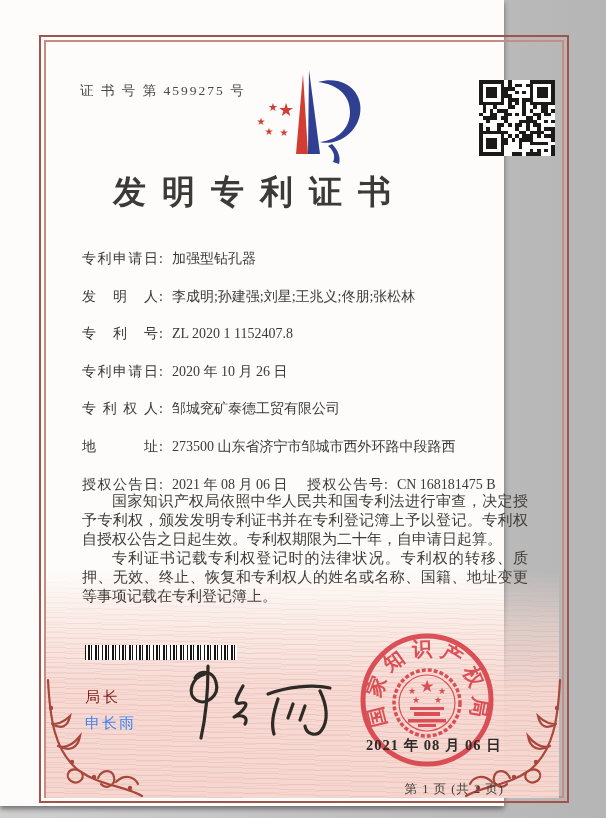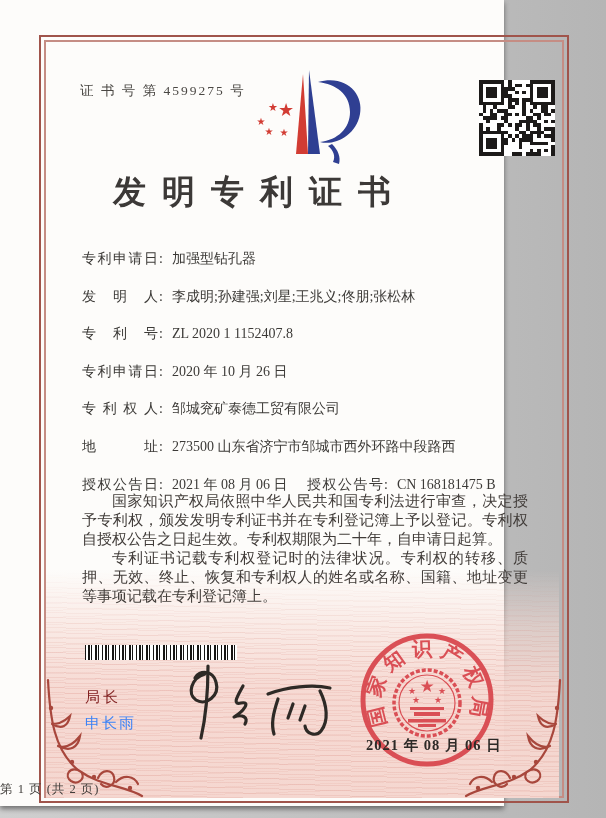--- a/index.html
+++ b/index.html
@@ -62,21 +62,21 @@
     background:repeating-linear-gradient(90deg,
       #161412 0 1px,#fff 1px 3px,#161412 3px 5px,#fff 5px 6px,
       #161412 6px 7px,#fff 7px 10px,#161412 10px 12px,#fff 12px 13px,
       #161412 13px 14px,#fff 14px 17px);
   }
   .issuer-title{position:absolute;left:85px;top:688px;font-size:15px;letter-spacing:3px;z-index:3;color:#7f1d1d;}
   .issuer-name{position:absolute;left:85px;top:714px;font-size:15px;letter-spacing:2px;z-index:3;color:#3b82f6;}
   .signature{position:absolute;left:172px;top:658px;z-index:3;}
   .seal{position:absolute;left:356px;top:629px;z-index:3;opacity:.93;}
   .seal-date{position:absolute;left:366px;top:736px;font-size:14.5px;font-weight:bold;letter-spacing:1px;color:#2d2a27;z-index:4;}
-  .page-footer{position:absolute;left:0;right:0;top:781px;text-align:left;font-size:12.5px;letter-spacing:1px;color:#413e3b;z-index:3;}
+  .page-footer{position:absolute;left:0;right:0;top:781px;text-align:right;font-size:12.5px;letter-spacing:1px;color:#413e3b;z-index:3;}
   .ornament{position:absolute;top:678px;z-index:2;}
   .ornament.left{left:42px;}
   .ornament.right{left:464px;transform:scaleX(-1);}
 </style>
 </head>
 <body>
 
 <div class="paper">
 
   <div class="frame-outer">

